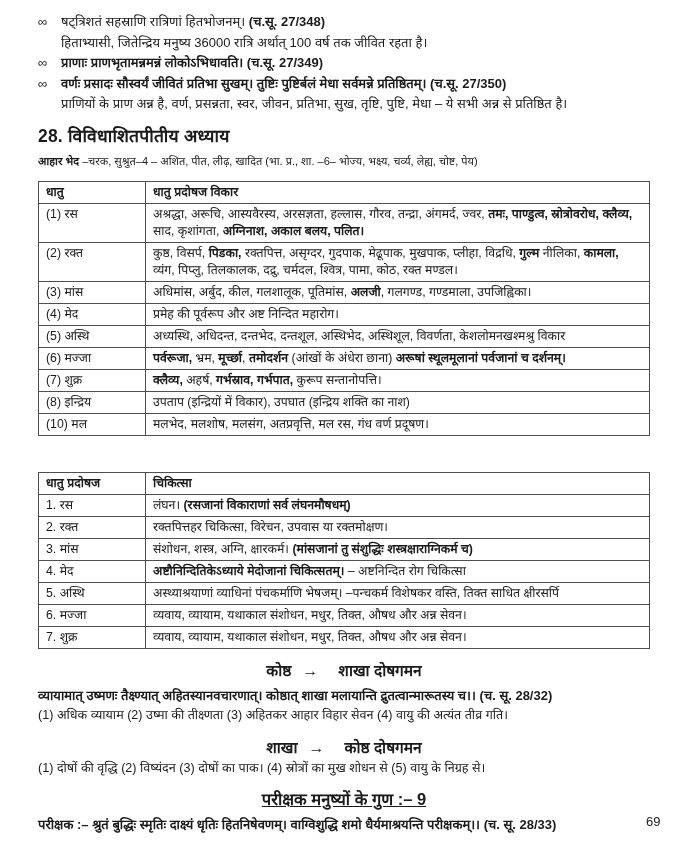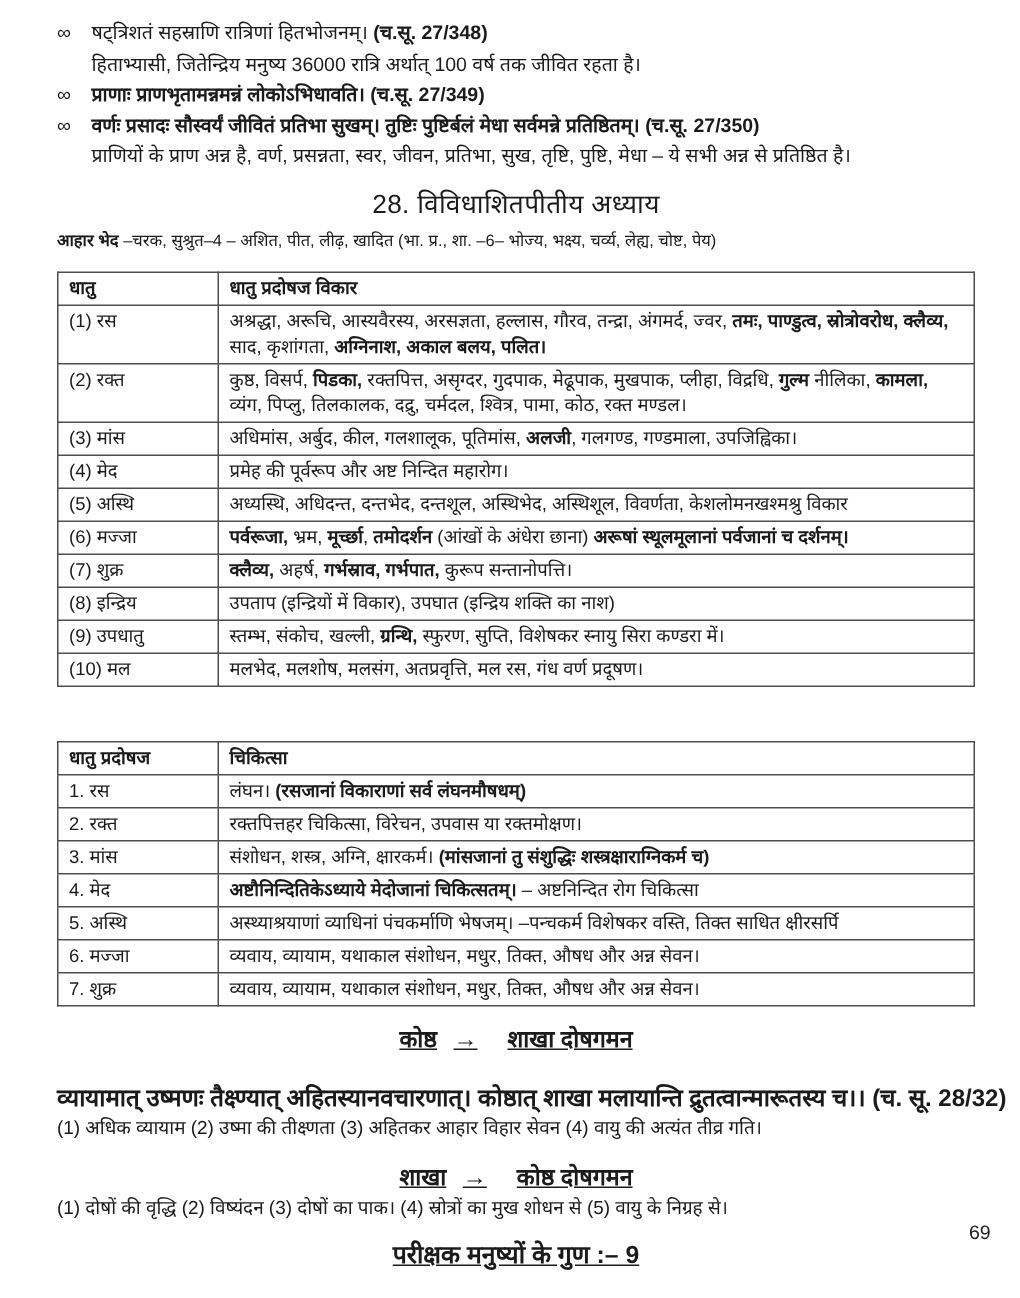--- a/index.html
+++ b/index.html
@@ -11,38 +11,38 @@
   .page { position:relative; width:680px; height:865px; box-sizing:border-box;
           padding:12px 30px 0 38px; overflow:hidden; }
   .b { font-weight:bold; }
 
   
   .intro-line { display:flex; font-size:13px; line-height:20.5px; }
   .intro-line .bullet { flex:none; width:23px; font-size:13px; }
   .intro-line .txt { flex:1; white-space:nowrap; }
 
   
-  .chapter-title { text-align:center; font-weight:normal; font-size:17.5px;
+  .chapter-title { text-align:left; font-weight:bold; font-size:17.5px;
                    margin:8px 0 5px 0; letter-spacing:.2px; }
   .ahara { font-size:11px; line-height:19px; white-space:nowrap; }
 
   
   table.t { border-collapse:collapse; width:612px; table-layout:fixed;
             font-size:12.3px; line-height:17px; margin-top:10px; }
   table.t col.c1 { width:107px; }
   table.t th, table.t td { border:1.5px solid #4e4e4e; padding:2px 7px 2px 7px;
             vertical-align:top; text-align:left; overflow:hidden;margin-left:13px; }
   table.t th { font-weight:bold; }
   table.t2 { margin-top:36px; }
 
   
   .sec-head { display:flex; justify-content:center; align-items:baseline;
-              font-weight:bold; font-size:15.5px; margin-top:10px;text-decoration:underline; }
+              font-weight:bold; font-size:15.5px; margin-top:10px; }
   .sec-head .arrow { margin:0 20px 0 11px; font-weight:normal; font-size:16px; }
-  .shloka { font-weight:bold; font-size:16px; line-height:19.5px; margin-top:20px; white-space:nowrap; }
+  .shloka { font-weight:bold; font-size:13px; line-height:19.5px; margin-top:5px; white-space:nowrap; }
   .points { font-size:12.6px; line-height:19.5px; margin-top:1px; white-space:nowrap; }
 
   .pariikshak-head { text-align:center; font-weight:bold; font-size:16.5px; margin-top:9px;text-decoration:underline; }
 
   .page-number { position:absolute; left:646px; top:814px; font-size:13px; color:#222; }
 </style>
 </head>
 <body>
 
 <div class="page">
@@ -111,24 +111,20 @@
         </tr>
       <tr>
           <td>(7) शुक्र</td>
           <td><span class="b">क्लैव्य,</span><span> अहर्ष, </span><span class="b">गर्भस्राव, गर्भपात,</span><span> कुरूप सन्तानोपत्ति।</span></td>
         </tr>
       <tr>
           <td>(8) इन्द्रिय</td>
           <td><span>उपताप (इन्द्रियों में विकार), उपघात (इन्द्रिय शक्ति का नाश)</span></td>
         </tr>
       <tr>
-          <td>(9) उपधातु</td>
-          <td><span>स्तम्भ, संकोच, खल्ली, </span><span class="b">ग्रन्थि,</span><span> स्फुरण, सुप्ति, विशेषकर स्नायु सिरा कण्डरा में।</span></td>
-        </tr>
-      <tr>
           <td>(10) मल</td>
           <td><span>मलभेद, मलशोष, मलसंग, अतप्रवृत्ति, मल रस, गंध वर्ण प्रदूषण।</span></td>
         </tr>
     </tbody>
   </table>
 
   <table class="t t2">
     <colgroup>
         <col class="c1">
         <col>

